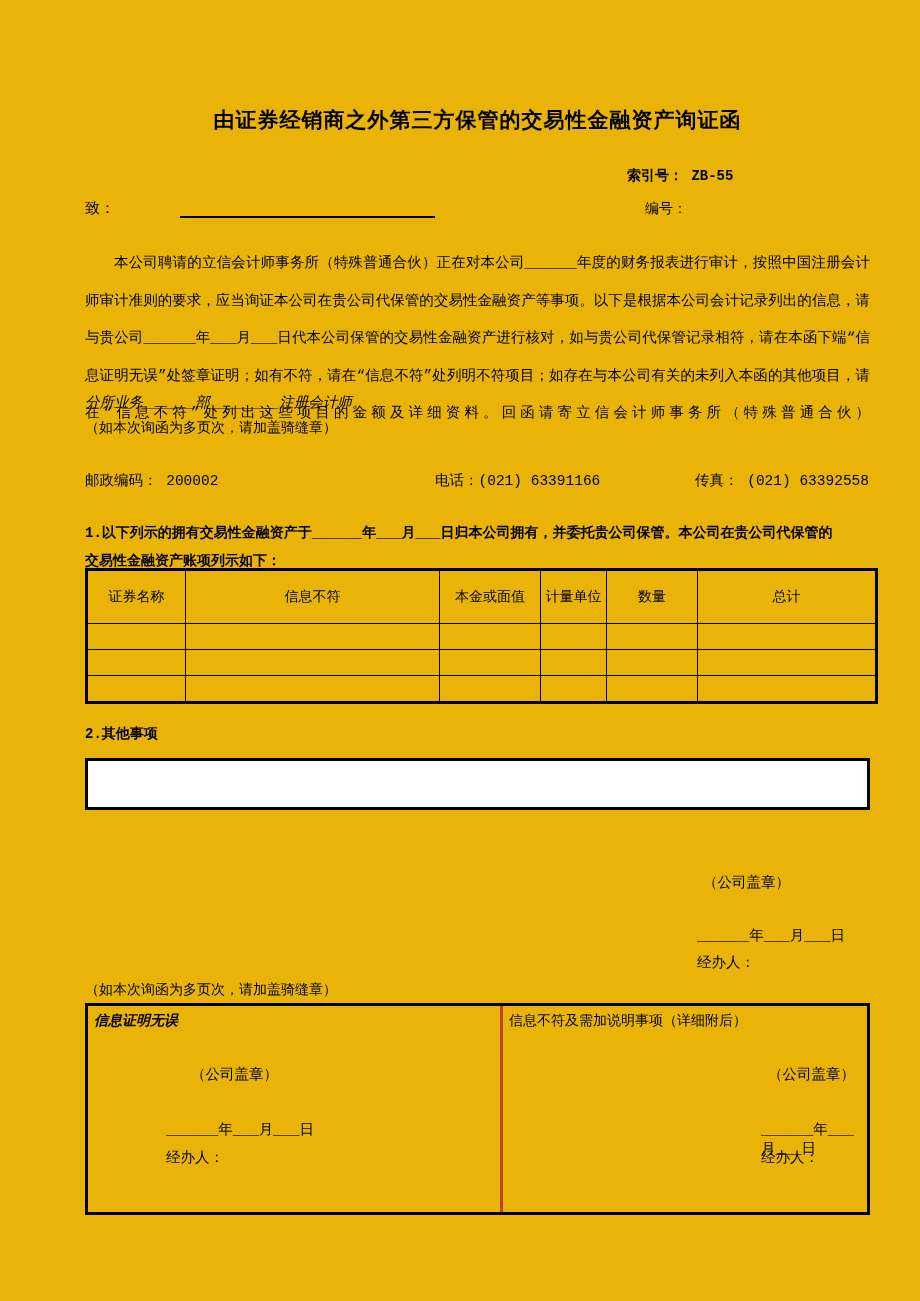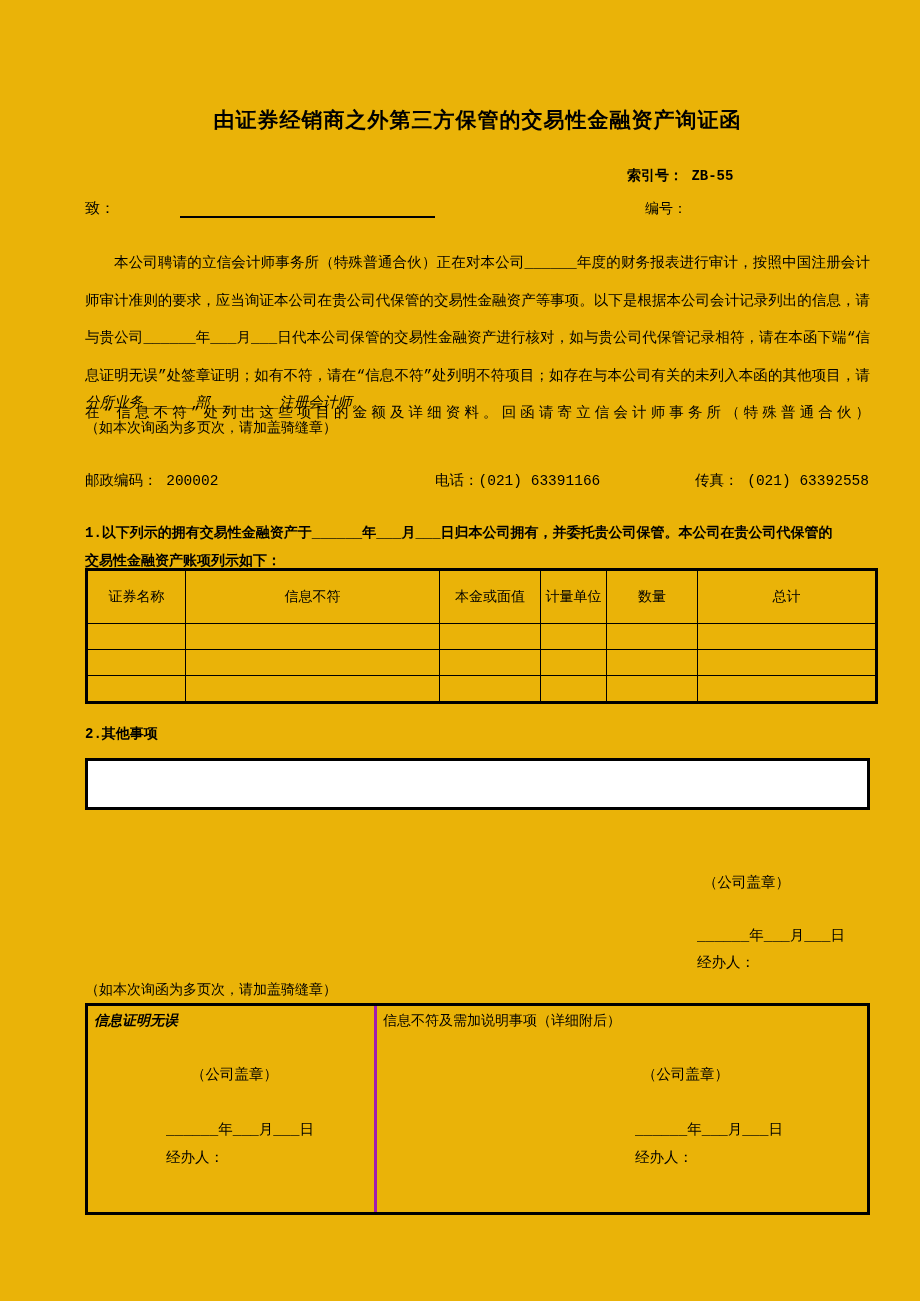--- a/index.html
+++ b/index.html
@@ -109,29 +109,27 @@
   .stamp-handler-1{ top: 953px; left: 697px; font-size: 14.5px; }
 
   .note-line2 { top: 981px; left: 85px; font-size: 14px; }
 
   .confirm-box {
     top: 1003px; left: 85px; width: 779px; height: 206px;
     border: 3px solid #000;
     display: flex;
   }
   .confirm-left {
-    width: 276px;
+    width: 412px;
     position: relative;
-    padding-left: 10px;
   }
   .confirm-right {
     flex: 1;
-    border-left: 3px solid #a21caf;
+    border-left: 3px solid #c2410c;
     position: relative;
-    text-align: center;
   }
   .confirm-title-left {
     position: absolute; top: 6px; left: 6px;
     font-size: 14px;
     font-style: italic;
     font-weight: bold;
   }
   .confirm-title-right {
     position: absolute; top: 6px; left: 6px;
     font-size: 14px;

